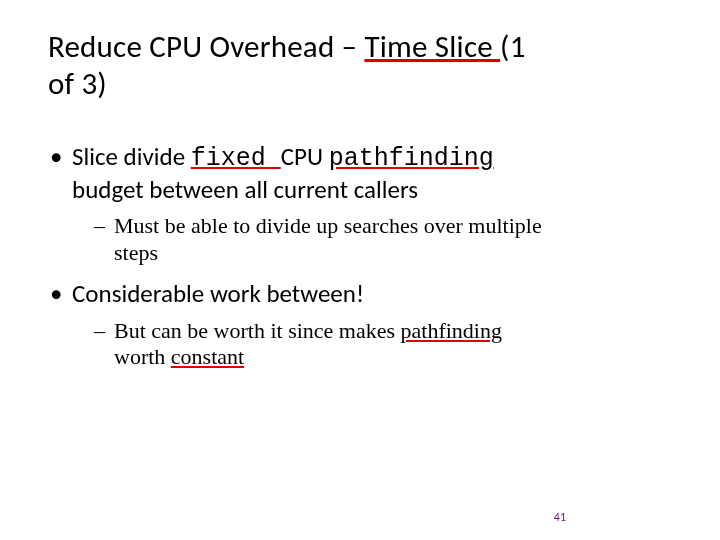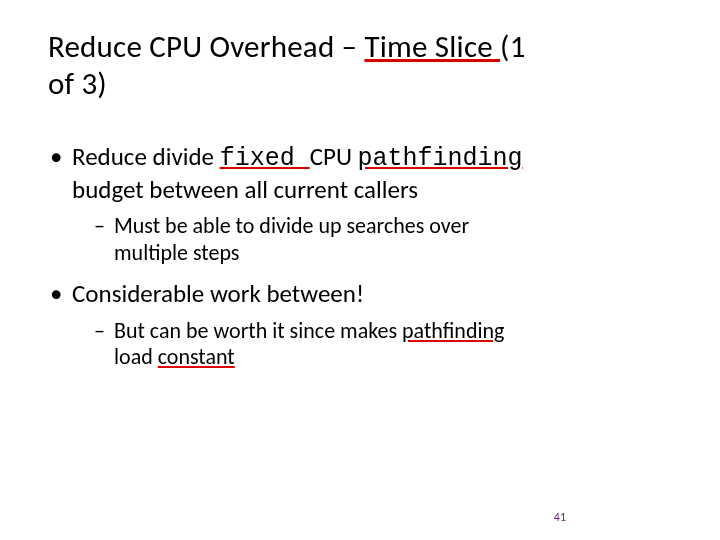--- a/index.html
+++ b/index.html
@@ -6,47 +6,47 @@
   html, body { width: 720px; height: 540px; background: #fff; font-family: Calibri, "Segoe UI", Arial, sans-serif; color: #000; }
   .slide { position: relative; width: 584px; height: 540px; padding: 24px 40px 24px 48px; }
   .title { font-size: 31px; font-weight: 400; line-height: 1.2; margin-bottom: 40px; margin-top: 4px; letter-spacing: 0.2px; }
   .ul-u { text-decoration: underline; text-decoration-color: #d00; }
   .ul-f { text-decoration: underline; text-decoration-color: #d00; font-family: Liberation Mono, monospace; }
   .ul-c { text-decoration: underline; text-decoration-color: #d00; }
   ul.level1 { list-style: none; padding-left: 0; }
   ul.level1 > li { position: relative; padding-left: 24px; font-size: 25px; line-height: 1.22; margin-bottom: 8px; }
   ul.level1 > li::before { content: "•"; position: absolute; left: 2px; top: 0; font-size: 25px; }
   ul.level2 { list-style: none; padding-left: 22px; margin-top: 8px; margin-bottom: 12px; }
-  ul.level2 > li { position: relative; padding-left: 20px; font-size: 22px; line-height: 1.22; }
+  ul.level2 > li { position: relative; padding-left: 20px; font-size: 22px; line-height: 1.22; font-family: Liberation Serif, serif; }
   ul.level2 > li::before { content: "–"; position: absolute; left: 0; top: 0; font-size: 22px; }
   .page-num { position: absolute; right: 18px; bottom: 16px; font-size: 12px; color: #701a75; }
 </style>
 </head>
 <body>
 
 <div class="slide">
 
   <h1 class="title">
     <span>Reduce CPU Overhead – </span><span class="ul-u">Time Slice </span><span>(1 of 3)</span>
   </h1>
 
   <ul class="level1">
 
     <li>
-      <span>Reduce divide </span><span class="ul-f">fixed </span><span>CPU </span><span class="ul-f">pathfinding</span><span> budget between all current callers</span>
+      <span>Slice divide </span><span class="ul-f">fixed </span><span>CPU </span><span class="ul-f">pathfinding</span><span> budget between all current callers</span>
       <ul class="level2">
         <li>Must be able to divide up searches over multiple steps</li>
       </ul>
     </li>
 
     <li>
       <span>Considerable work between!</span>
       <ul class="level2">
         <li>
-          <span>But can be worth it since makes </span><span class="ul-c">pathfinding</span><span> load </span><span class="ul-c">constant</span>
+          <span>But can be worth it since makes </span><span class="ul-c">pathfinding</span><span> worth </span><span class="ul-c">constant</span>
         </li>
       </ul>
     </li>
 
   </ul>
 
   <div class="page-num">41</div>
 
 </div>
 

